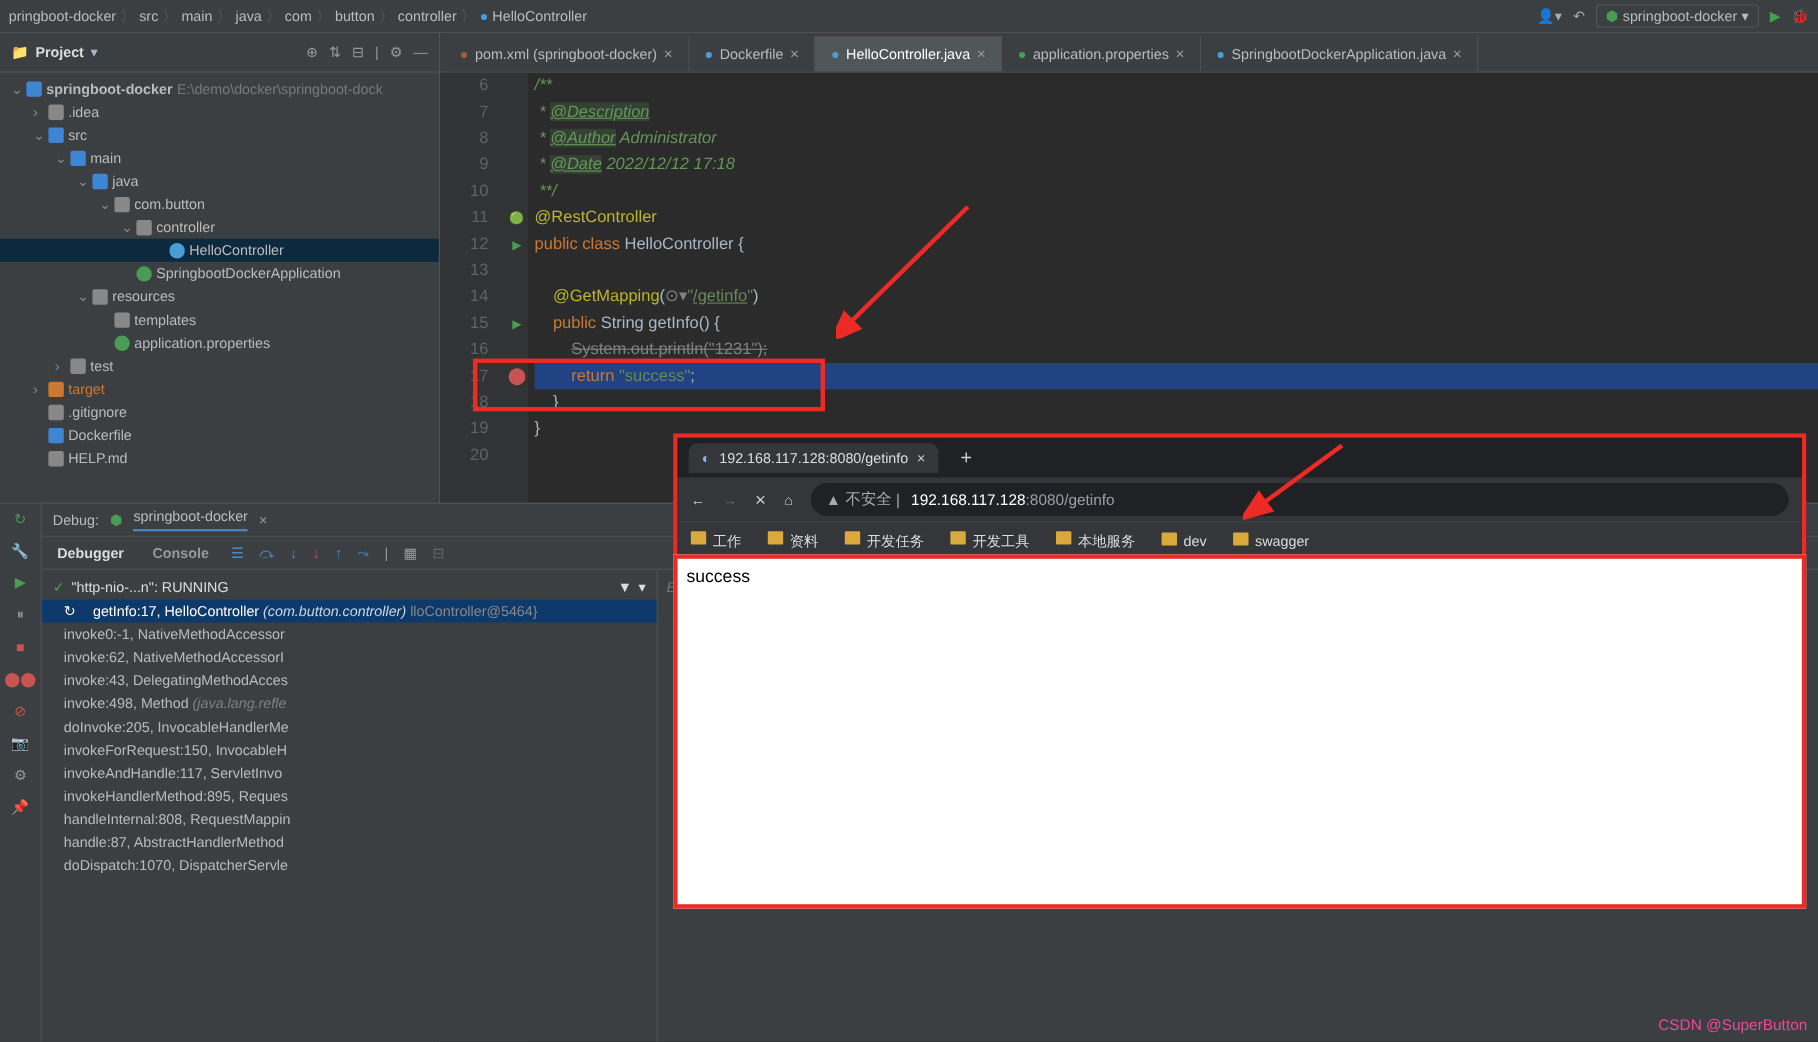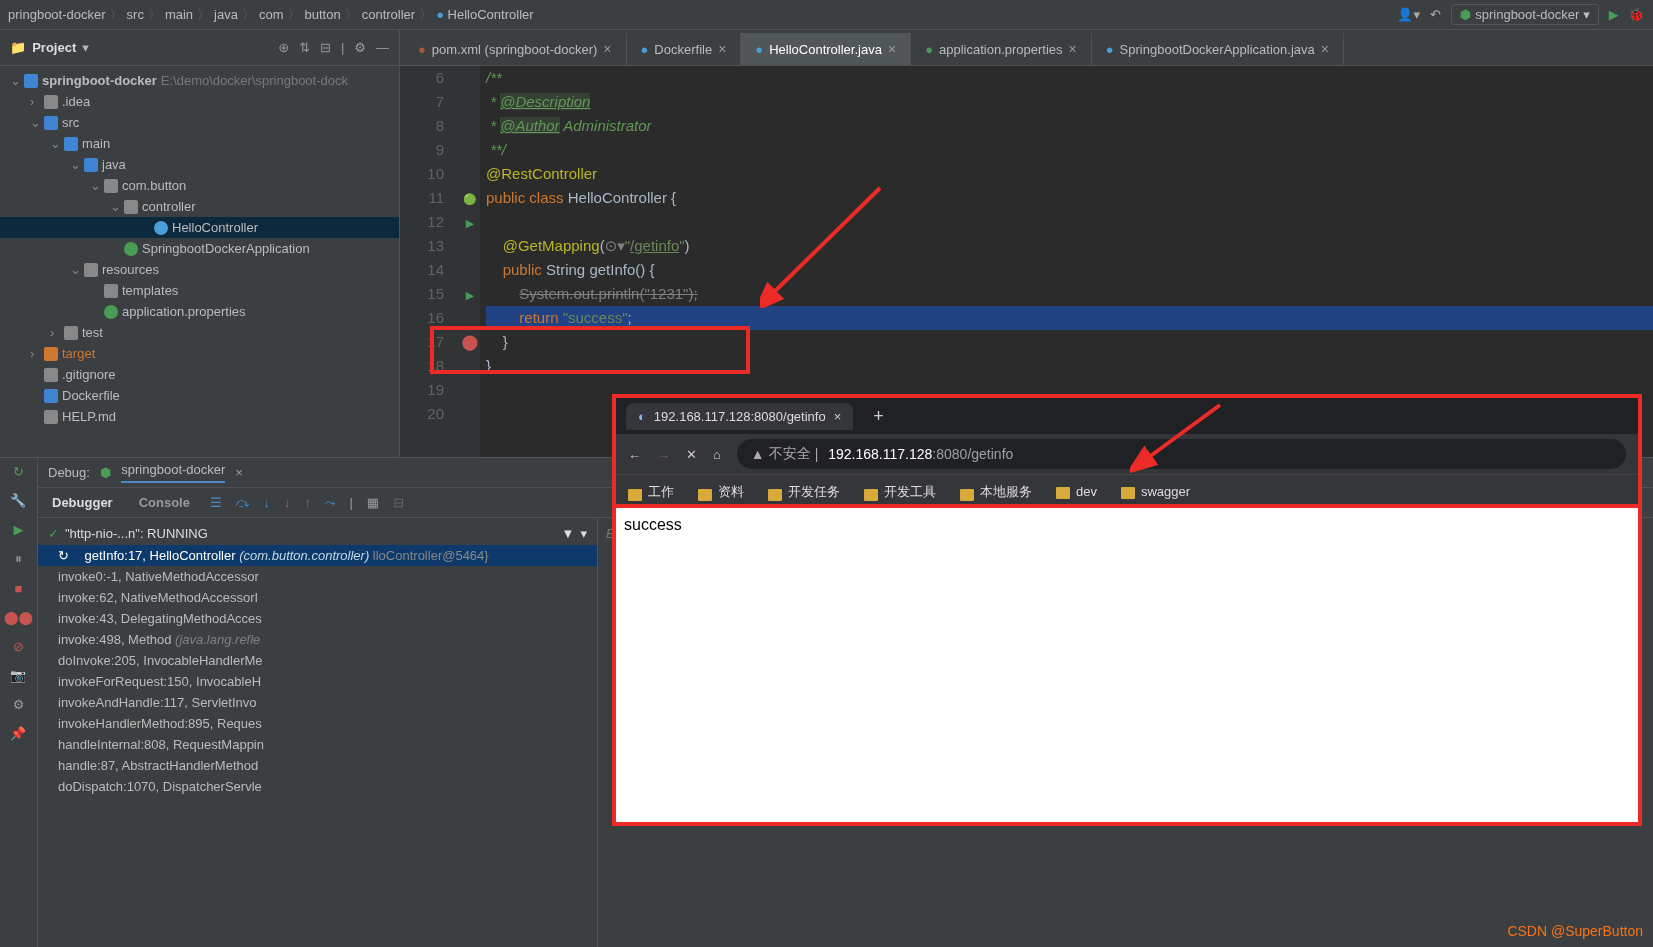--- a/index.html
+++ b/index.html
@@ -54,23 +54,23 @@
 .frame.sel { background:#0d3a6b; }
 .frame.sel .fi{color:#fff;margin-left:12px;} .frame.sel .fp{color:#c7d8e8;font-style:italic;margin-top:12px;}
 .vars { flex:1; padding:8px; color:#777; font-style:italic; }
 .browser { position:absolute; top:394px; left:612px; width:1030px; height:432px; background:#202124; border:4px solid #ec2b26; z-index:5; display:flex; flex-direction:column;}
 .br-tabs { height:36px; background:#202124; display:flex; align-items:center; padding:0 10px; gap:10px;}
 .br-tab { background:#35363a; padding:6px 12px; border-radius:8px 8px 0 0; display:flex; align-items:center; gap:8px; color:#ddd; font-size:13px;}
 .br-addr { height:40px; background:#35363a; display:flex; align-items:center; padding:0 12px; gap:16px; color:#ccc; }
 .br-url { flex:1; background:#202124; border-radius:20px; padding:6px 14px; display:flex; align-items:center; gap:10px; font-size:14px;}
 .br-url .warn{display:flex;align-items:center;gap:4px;color:#aaa;}
 .br-bm { height:34px; background:#35363a; display:flex; align-items:center; padding:0 12px; gap:24px; color:#ddd; font-size:13px; border-top:1px solid #444;}
-.br-bm .bm{display:flex;align-items:flex-end;gap:6px;cursor:pointer;}
+.br-bm .bm{display:flex;align-items:flex-start;gap:6px;cursor:pointer;}
 .br-content { flex:1; background:#fff; color:#000; padding:8px; font-family:Arial; font-size:16px; border:4px solid #ec2b26; margin:-4px;}
-.watermark { position:absolute; right:10px; bottom:8px; color:#f97316; font-size:14px; z-index:10; }
+.watermark { position:absolute; right:10px; bottom:8px; color:#ec4899; font-size:14px; z-index:10; }
 .strike{text-decoration:line-through;color:#808080;}
 .dh { height:30px; display:flex; align-items:center; padding:0 10px; border-bottom:1px solid #515151; gap:10px; color:#bbb;}
 .fold-yellow{width:14px;height:12px;background:#d9a93c;display:inline-block;border-radius:1px;}
 </style>
 </head>
 <body>
 
 <div class="topbar">
   <div class="breadcrumb" id="breadcrumb">
       <span class="crumb">pringboot-docker</span>
@@ -269,20 +269,21 @@
           <div class="cl" style="text-align: center;"></div>
           <div class="cl" style="text-align: center;"><span style="color:#c75450">⬤</span></div>
           <div class="cl" style="text-align: center;"></div>
           <div class="cl" style="text-align: center;"></div>
           <div class="cl" style="text-align: center;"></div>
         </div>
       <div class="codelines" id="codelines">
           <div class="cl"><span class="doc">/**</span></div>
           <div class="cl"><span class="doc"> * </span><span class="doctag">@Description</span></div>
           <div class="cl"><span class="doc"> * </span><span class="doctag">@Author</span><span class="doc"> Administrator</span></div>
+          <div class="cl"><span class="doc"> * </span><span class="doctag">@Date</span><span class="doc"> 2022/12/12 17:18</span></div>
           <div class="cl"><span class="doc"> **/</span></div>
           <div class="cl"><span class="ann">@RestController</span></div>
           <div class="cl"><span class="kw">public class </span>HelloController {</div>
           <div class="cl"></div>
           <div class="cl">    <span class="ann">@GetMapping</span>(<span class="com">⊙▾</span><span class="str">"</span><span class="str und">/getinfo</span><span class="str">"</span>)</div>
           <div class="cl">    <span class="kw">public </span>String getInfo() {</div>
           <div class="cl">        <span class="strike">System.out.println(</span><span class="strike">"1231"</span><span class="strike">);</span></div>
           <div class="cl codeline-sel">        <span class="kw">return </span><span class="str">"success"</span>;</div>
           <div class="cl">    }</div>
           <div class="cl">}</div>

